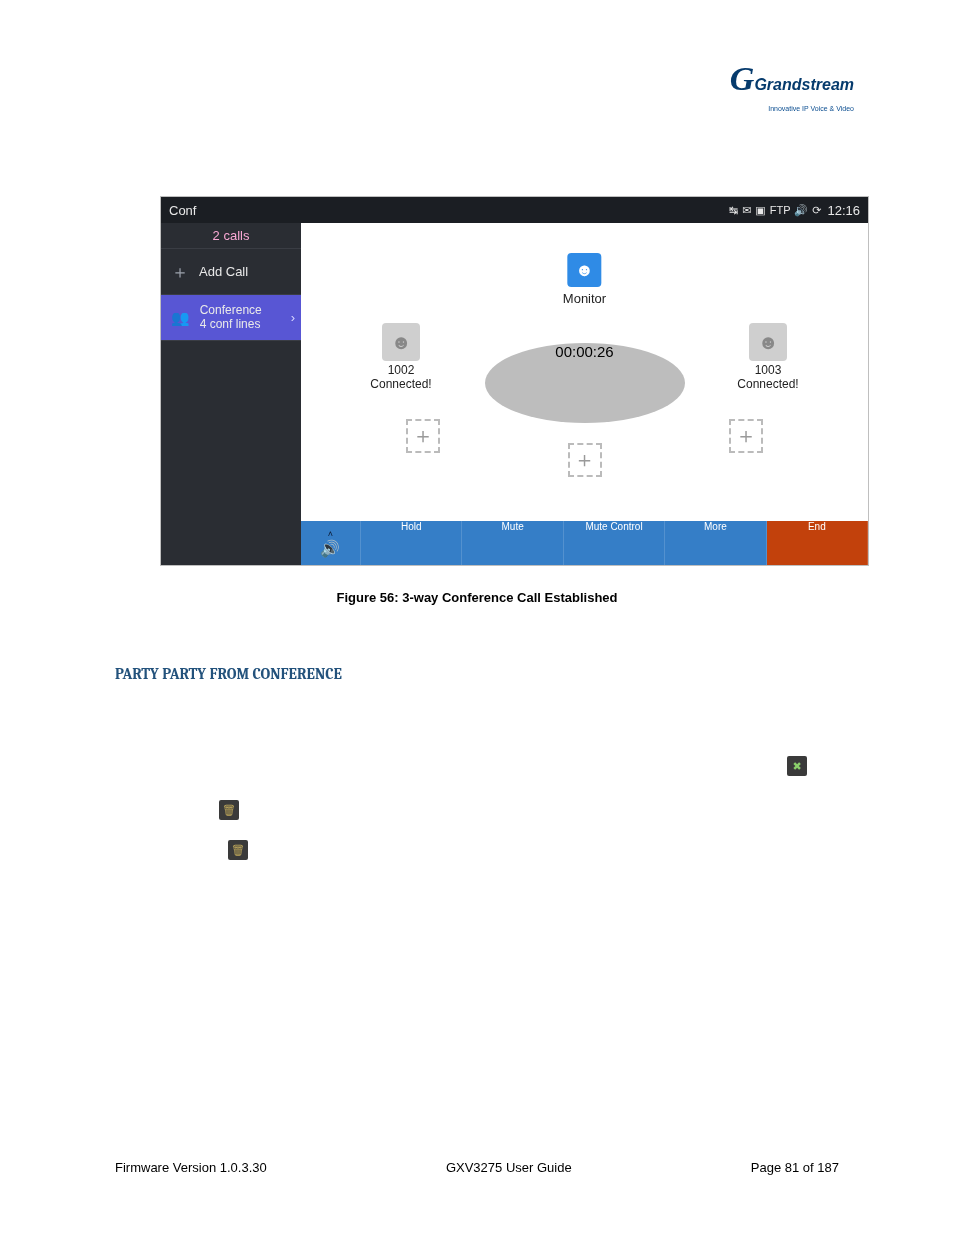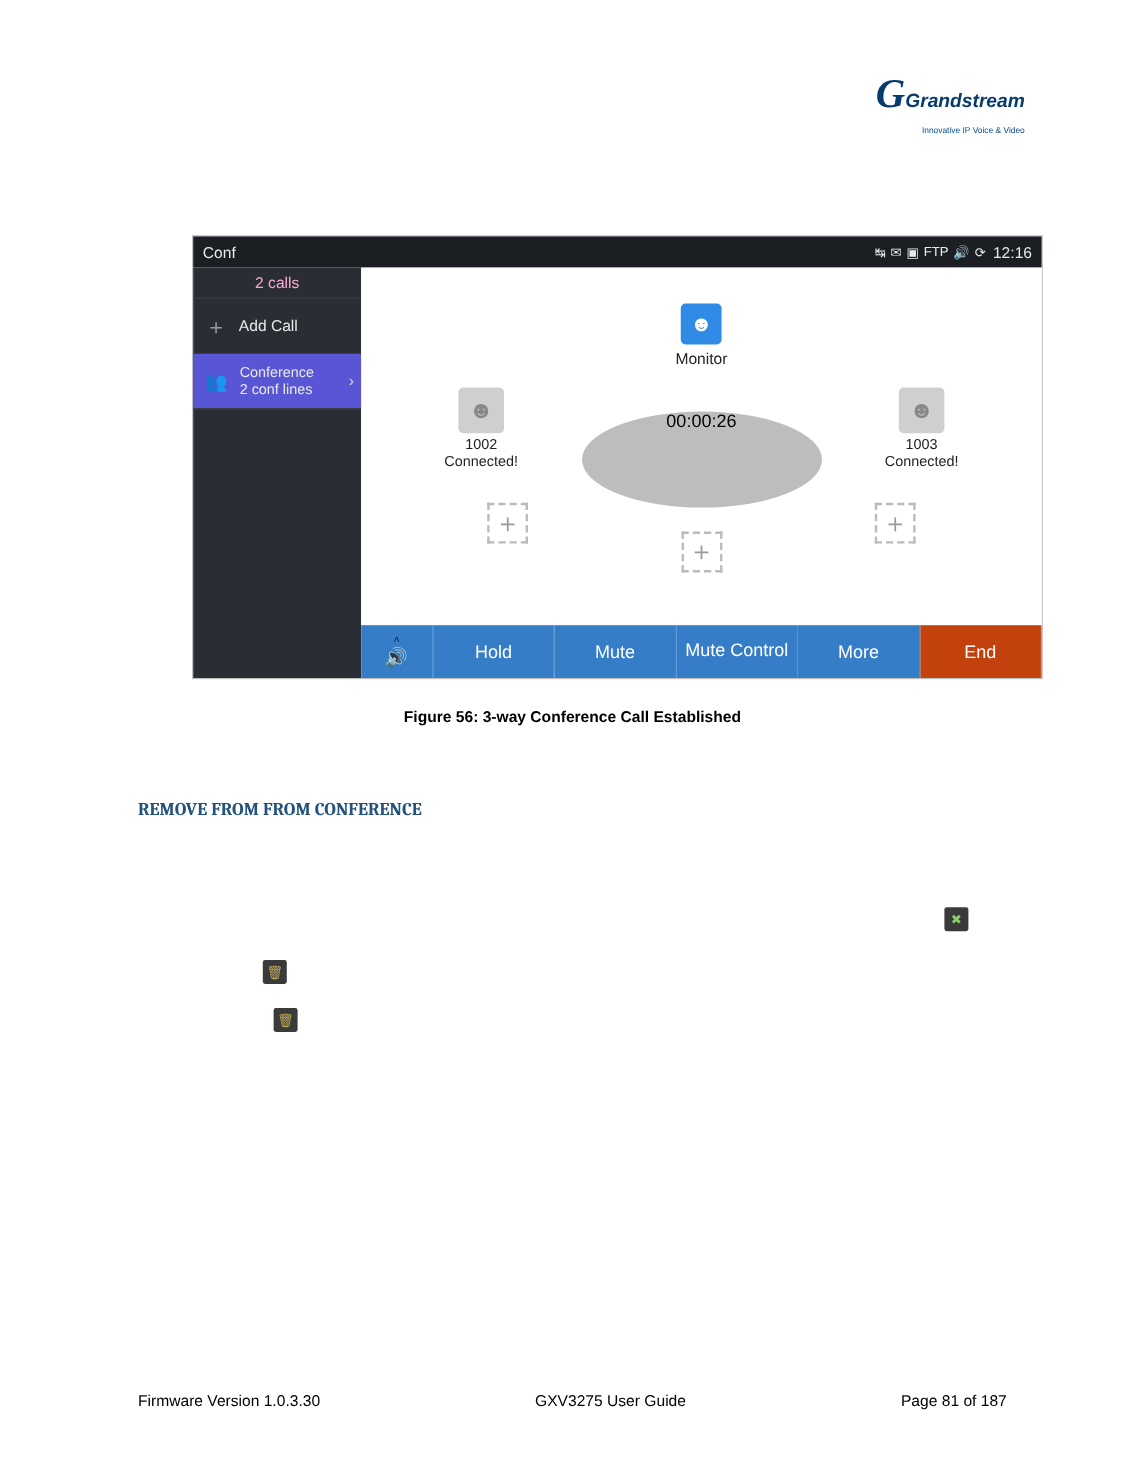--- a/index.html
+++ b/index.html
@@ -116,22 +116,22 @@
   }
   .addslot.s1{ top:196px; left:105px;}
   .addslot.s2{ top:220px; left:50%; transform:translateX(-50%);}
   .addslot.s3{ top:196px; right:105px;}
 
   .toolbar {
     position:absolute; bottom:0; left:140px; right:0;
     display:flex; height:44px;
   }
   .toolbar .btn {
-    flex:1; display:flex;flex-direction:column;align-items:center;justify-content:center;
-    color:#fff; font-size:15px;
+    flex:1; display:flex;flex-direction:column;align-items:center;
+    color:#fff; font-size:10px;
     border-right:1px solid rgba(255,255,255,.15);
   }
   .toolbar .blue{background:#357ec7;}
   .toolbar .red {background:#c2410c;}
   .toolbar .spk{
     flex:0 0 60px;background:#357ec7;
     display:flex;flex-direction:column;align-items:center;justify-content:center;
     color:#07122b;font-size:16px;border-right:1px solid rgba(255,255,255,.15);
   }
   .toolbar .spk .caret{font-size:9px;color:#0b1a33;}
@@ -190,21 +190,21 @@
     <div class="sidebar">
       <div class="twocalls">2 calls</div>
       <div class="item">
         <span class="plus">＋</span>
         <span>Add Call</span>
       </div>
       <div class="item active">
         <span class="conf-icon">👥</span>
         <span class="two-line">
           <span>Conference</span><br>
-          <span>2 conf lines</span>
+          <span>4 conf lines</span>
         </span>
       </div>
     </div>
 
     <div class="main">
       <div class="monitor">
         <div class="avatar">☻</div>
         <div>Monitor</div>
       </div>
 
@@ -247,21 +247,21 @@
         <span>More</span>
       </div>
     <div class="btn red">
         <span>End</span>
       </div>
   </div>
 </div>
 
 <div class="caption">Figure 56: 3-way Conference Call Established</div>
 
-<div class="section-head">REMOVE FROM FROM CONFERENCE</div>
+<div class="section-head">PARTY PARTY FROM CONFERENCE</div>
 
 <span class="inline-icon mute body-icons bi1"></span>
 <span class="inline-icon trash body-icons bi2"></span>
 <span class="inline-icon trash body-icons bi3"></span>
 
 <div class="footer">
   <span>Firmware Version 1.0.3.30</span>
   <span>GXV3275 User Guide</span>
   <span>Page 81 of 187</span>
 </div>

